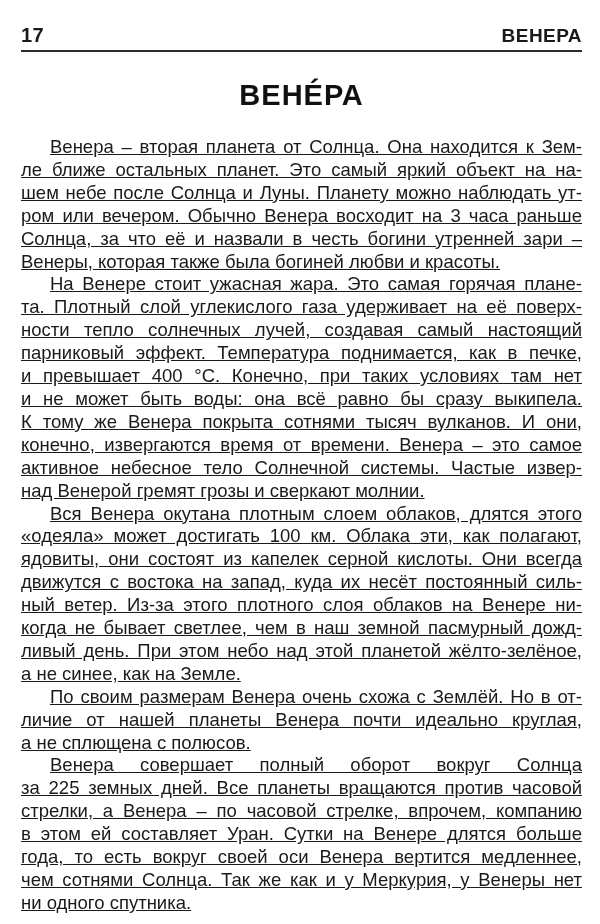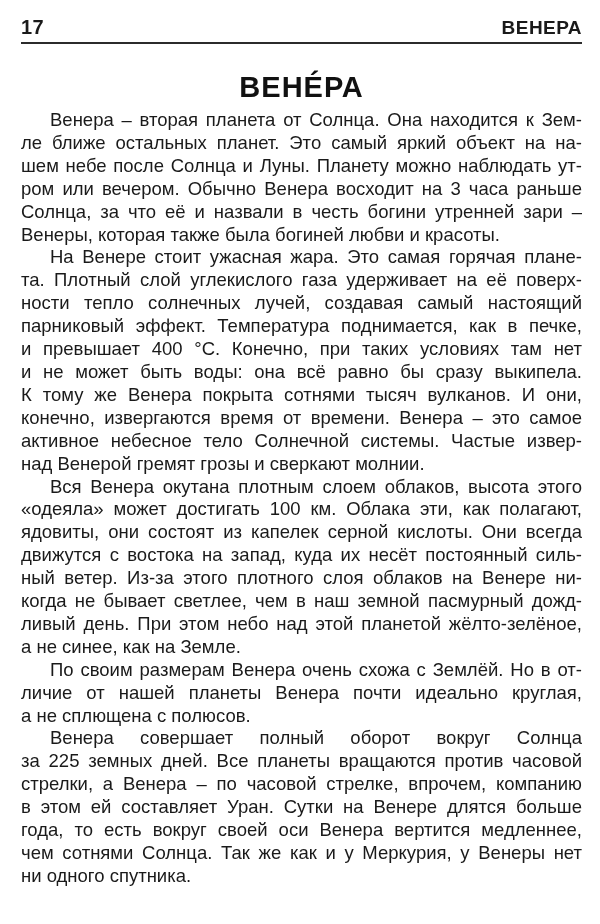--- a/index.html
+++ b/index.html
@@ -8,21 +8,21 @@
     background: #ffffff;
     font-family: "Liberation Sans", "DejaVu Sans", sans-serif;
   }
   .page {
     position: relative;
     width: 600px;
     height: 924px;
     box-sizing: border-box;
     background: #ffffff;
     color: #1a1a1a;
-    padding: 16px 18px 0 21px;
+    padding: 24px 18px 0 21px;
     overflow: hidden;
   }
   .running-head {
     display: flex;
     justify-content: space-between;
     align-items: baseline;
     font-weight: bold;
   }
   .page-number {
     font-size: 20px;
@@ -39,21 +39,22 @@
   }
   .chapter-title {
     margin: 27px 0 0 0;
     text-align: center;
     font-size: 29px;
     font-weight: bold;
     letter-spacing: 1px;
     color: #111111;
   }
   .body-text {
-    margin-top: 5px;
+    margin-top: 24px;
+    text-decoration: underline;
   }
   .para {
     margin: 0;
   }
   .line {
     font-size: 18.5px;
     line-height: 22.9px;
     text-align: justify;
     text-align-last: justify;
     color: #1a1a1a;
@@ -96,21 +97,21 @@
         <div class="line">ности тепло солнечных лучей, создавая самый настоящий</div>
         <div class="line">парниковый эффект. Температура поднимается, как в печке,</div>
         <div class="line">и превышает 400 °С. Конечно, при таких условиях там нет</div>
         <div class="line">и не может быть воды: она всё равно бы сразу выкипела.</div>
         <div class="line">К тому же Венера покрыта сотнями тысяч вулканов. И они,</div>
         <div class="line">конечно, извергаются время от времени. Венера – это самое</div>
         <div class="line">активное небесное тело Солнечной системы. Частые извер-</div>
         <div class="line last">над Венерой гремят грозы и сверкают молнии.</div>
       </div>
       <div class="para">
-        <div class="line first">Вся Венера окутана плотным слоем облаков, высота этого</div>
+        <div class="line first">Вся Венера окутана плотным слоем облаков, длятся этого</div>
         <div class="line">«одеяла» может достигать 100 км. Облака эти, как полагают,</div>
         <div class="line">ядовиты, они состоят из капелек серной кислоты. Они всегда</div>
         <div class="line">движутся с востока на запад, куда их несёт постоянный силь-</div>
         <div class="line">ный ветер. Из-за этого плотного слоя облаков на Венере ни-</div>
         <div class="line">когда не бывает светлее, чем в наш земной пасмурный дожд-</div>
         <div class="line">ливый день. При этом небо над этой планетой жёлто-зелёное,</div>
         <div class="line last">а не синее, как на Земле.</div>
       </div>
       <div class="para">
         <div class="line first">По своим размерам Венера очень схожа с Землёй. Но в от-</div>

